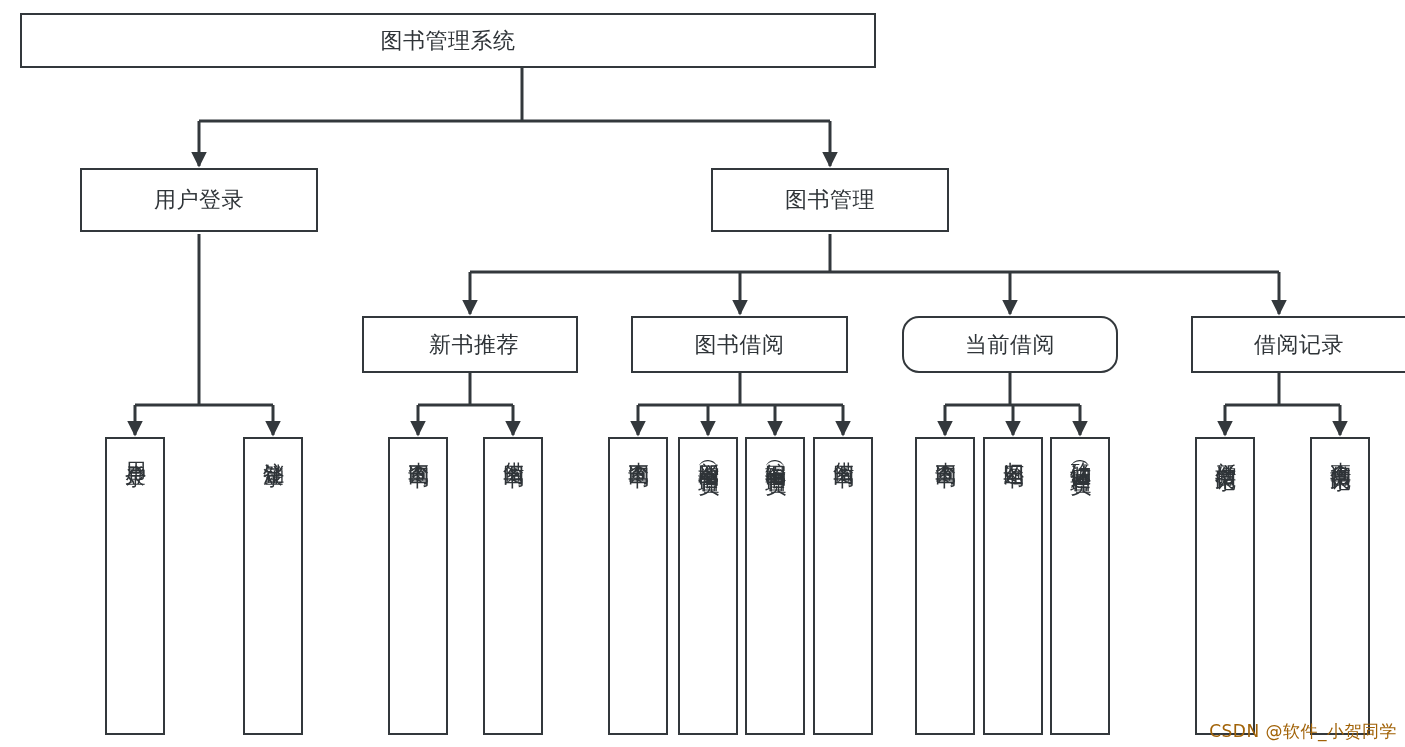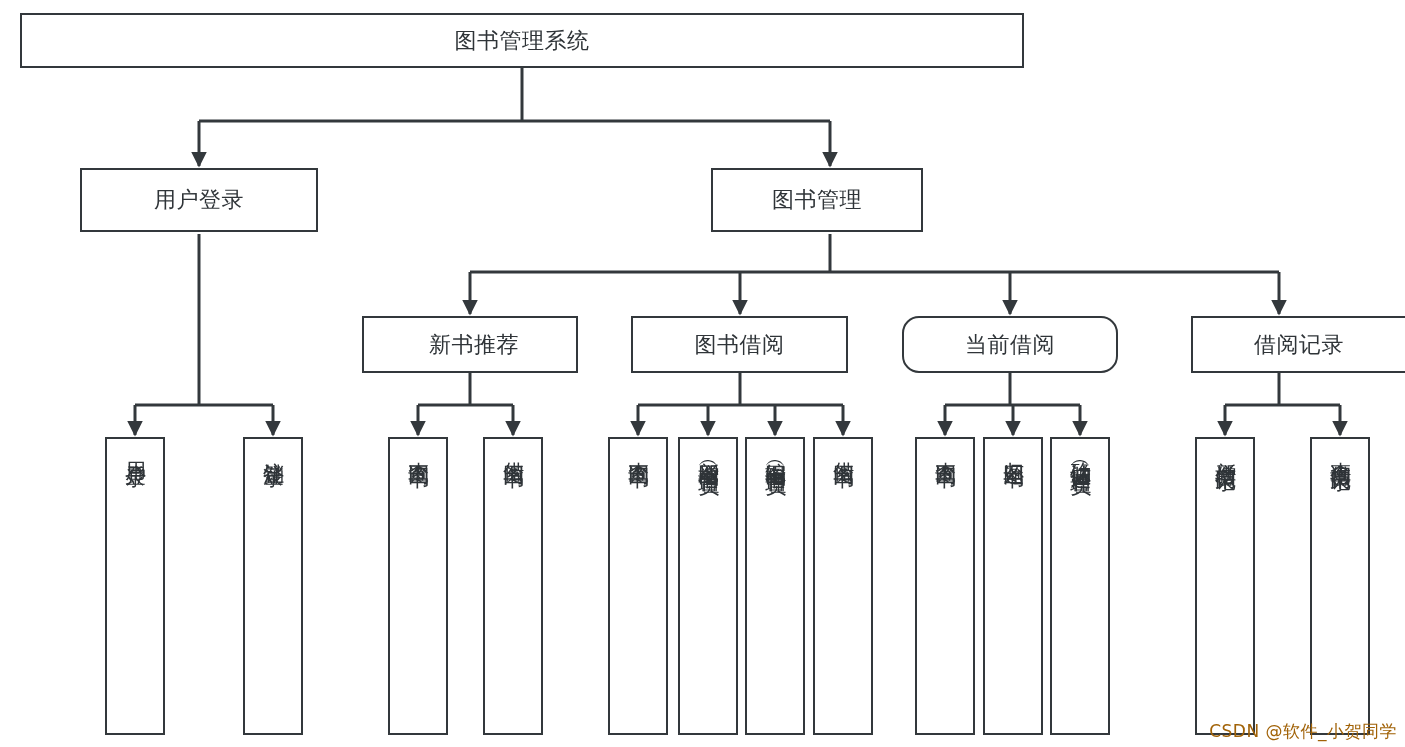--- a/index.html
+++ b/index.html
@@ -117,29 +117,29 @@
       <path d="M 1013 405 L 1013 435" marker-end="url(#arrow)"></path>
       <path d="M 1080 405 L 1080 435" marker-end="url(#arrow)"></path>
 
       <path d="M 1279 373 L 1279 405"></path>
       <path d="M 1225 405 L 1340 405"></path>
       <path d="M 1225 405 L 1225 435" marker-end="url(#arrow)"></path>
       <path d="M 1340 405 L 1340 435" marker-end="url(#arrow)"></path>
     </g>
   </svg>
 
-  <div class="node" style="left:20px; top:13px; width:1004px; height:55px;">
+  <div class="node" style="left:20px; top:13px; width:856px; height:55px;">
     <span class="node-label">图书管理系统</span>
   </div>
 
   <div class="node" style="left:80px; top:168px; width:238px; height:64px;">
     <span class="node-label">用户登录</span>
   </div>
 
-  <div class="node" style="left:711px; top:168px; width:212px; height:64px;">
+  <div class="node" style="left:711px; top:168px; width:238px; height:64px;">
     <span class="node-label">图书管理</span>
   </div>
 
   <div class="node" style="left:362px; top:316px; width:216px; height:57px;padding-left:8px;">
     <span class="node-label">新书推荐</span>
   </div>
 
   <div class="node" style="left:631px; top:316px; width:217px; height:57px;">
     <span class="node-label">图书借阅</span>
   </div>

